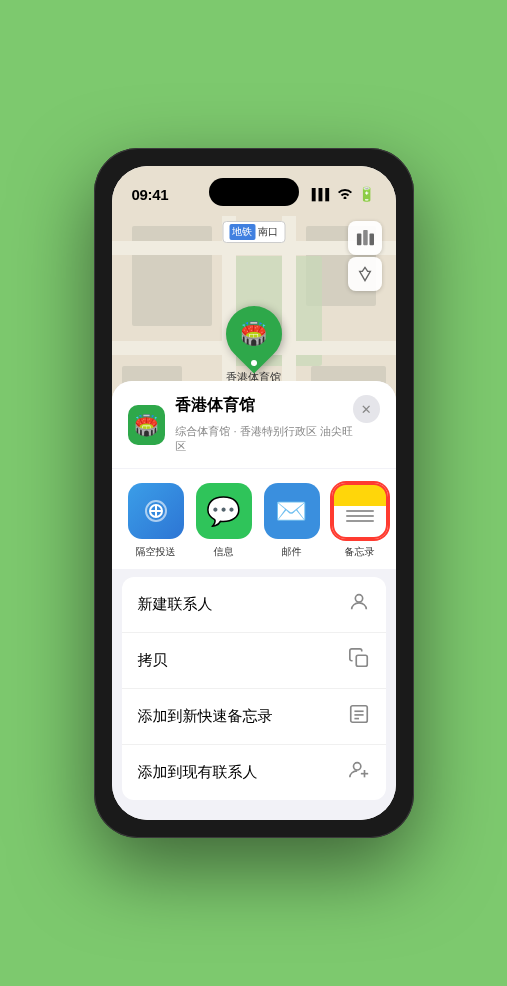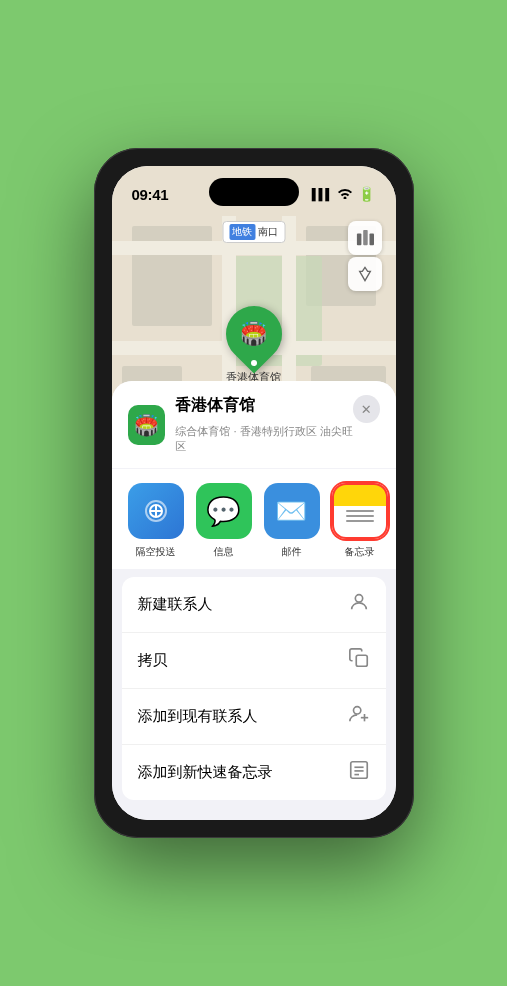--- a/index.html
+++ b/index.html
@@ -475,41 +475,41 @@
           <span class="action-text">拷贝</span>
           <span class="action-icon">
             <svg width="22" height="22" viewBox="0 0 24 24" fill="none" stroke="#888" stroke-width="1.8">
               <rect x="9" y="9" width="12" height="12" rx="2" ry="2"></rect>
               <path d="M5 15H4a2 2 0 0 1-2-2V4a2 2 0 0 1 2-2h9a2 2 0 0 1 2 2v1"></path>
             </svg>
           </span>
         </div>
 
         <div class="action-item">
+          <span class="action-text">添加到新快速备忘录</span>
+          <span class="action-icon">
+            <svg width="22" height="22" viewBox="0 0 24 24" fill="none" stroke="#888" stroke-width="1.8">
+              <rect x="3" y="3" width="18" height="18" rx="2"></rect>
+              <line x1="7" y1="9" x2="17" y2="9"></line>
+              <line x1="7" y1="13" x2="17" y2="13"></line>
+              <line x1="7" y1="17" x2="12" y2="17"></line>
+            </svg>
+          </span>
+        </div>
+
+        <div class="action-item">
           <span class="action-text">添加到现有联系人</span>
           <span class="action-icon">
             <svg width="22" height="22" viewBox="0 0 24 24" fill="none" stroke="#888" stroke-width="1.8">
               <circle cx="10" cy="8" r="4"></circle>
               <path d="M2 20c0-4 3.6-7 8-7"></path>
               <line x1="18" y1="12" x2="18" y2="20"></line>
               <line x1="14" y1="16" x2="22" y2="16"></line>
             </svg>
           </span>
         </div>
 
-        <div class="action-item">
-          <span class="action-text">添加到新快速备忘录</span>
-          <span class="action-icon">
-            <svg width="22" height="22" viewBox="0 0 24 24" fill="none" stroke="#888" stroke-width="1.8">
-              <rect x="3" y="3" width="18" height="18" rx="2"></rect>
-              <line x1="7" y1="9" x2="17" y2="9"></line>
-              <line x1="7" y1="13" x2="17" y2="13"></line>
-              <line x1="7" y1="17" x2="12" y2="17"></line>
-            </svg>
-          </span>
-        </div>
-
       </div>
     </div>
 
     <div class="home-indicator"></div>
   </div>
 </div>
 
 </body></html>

